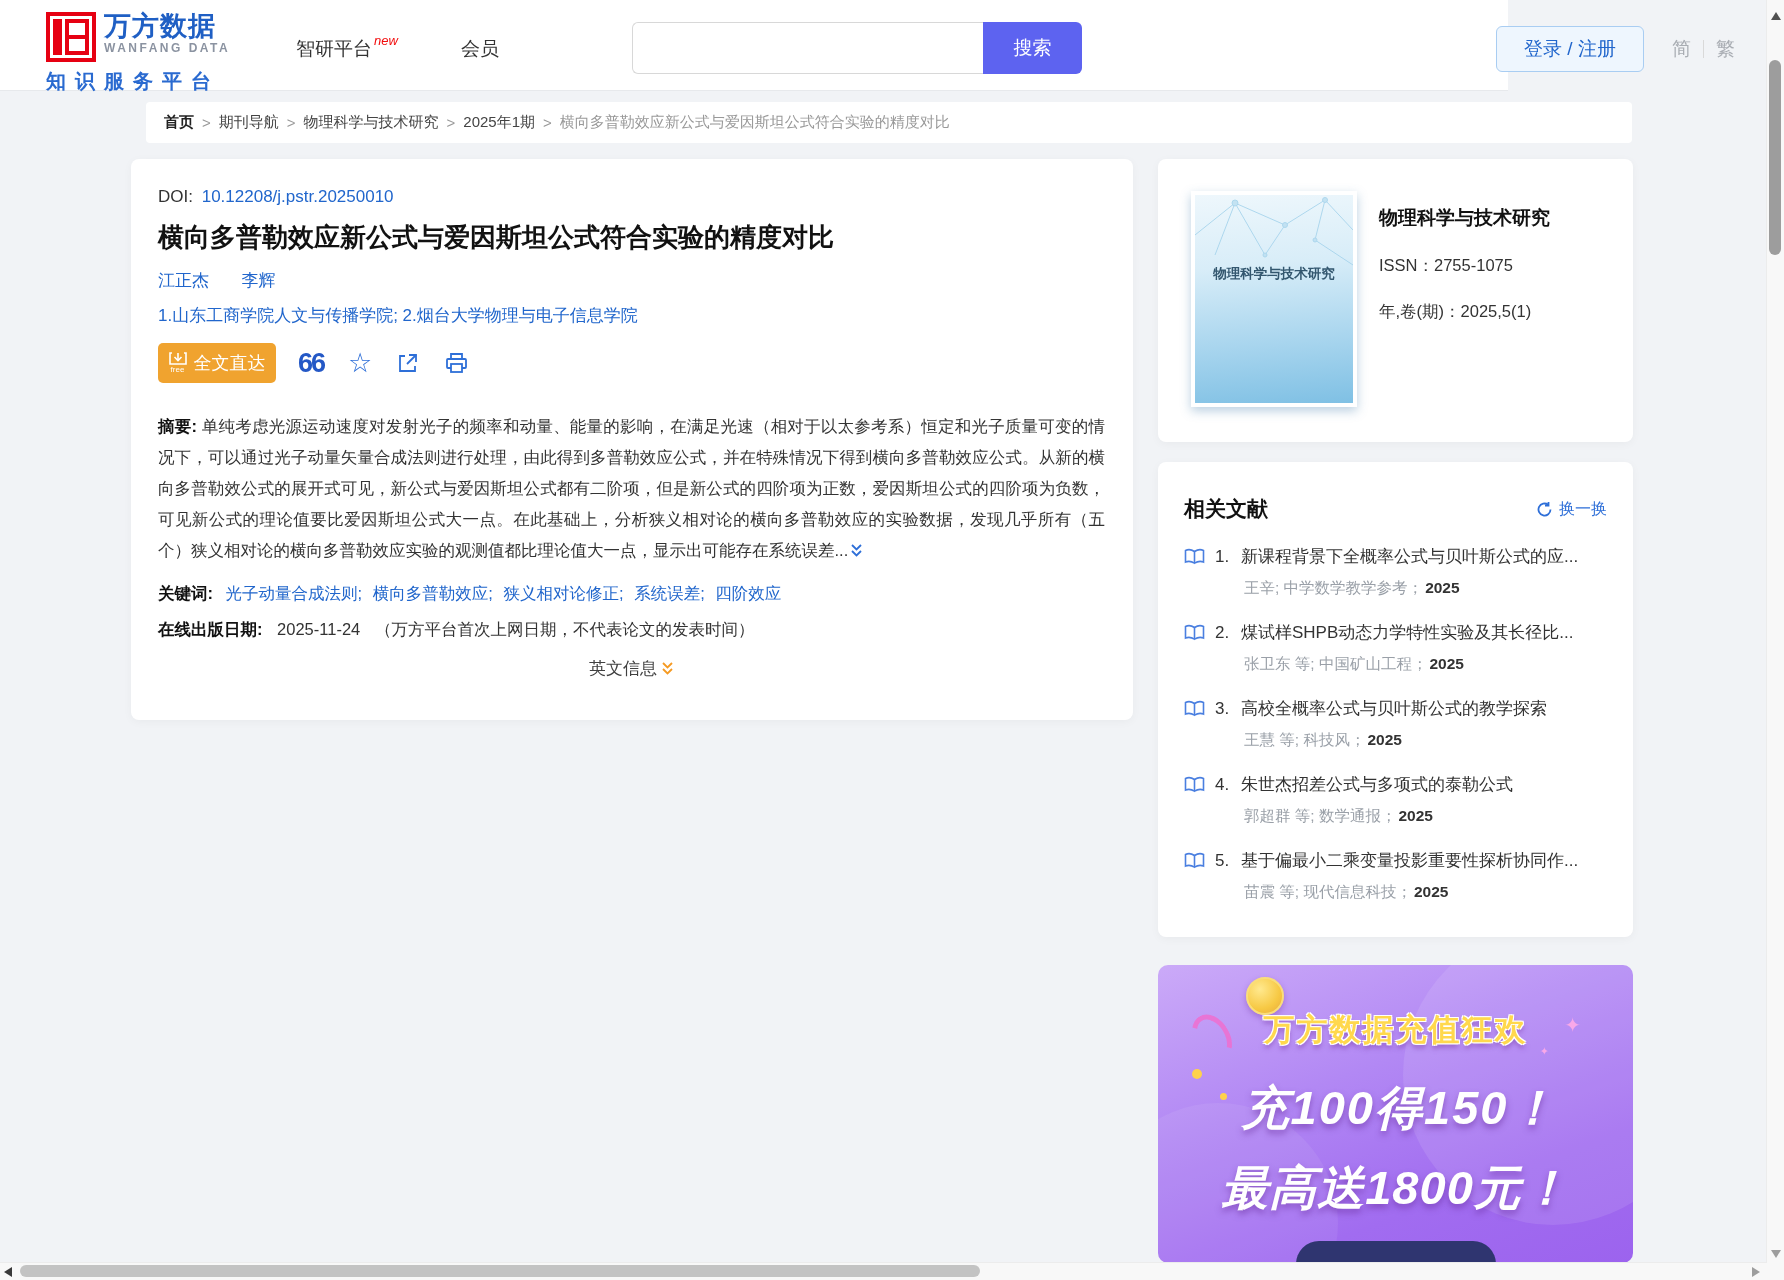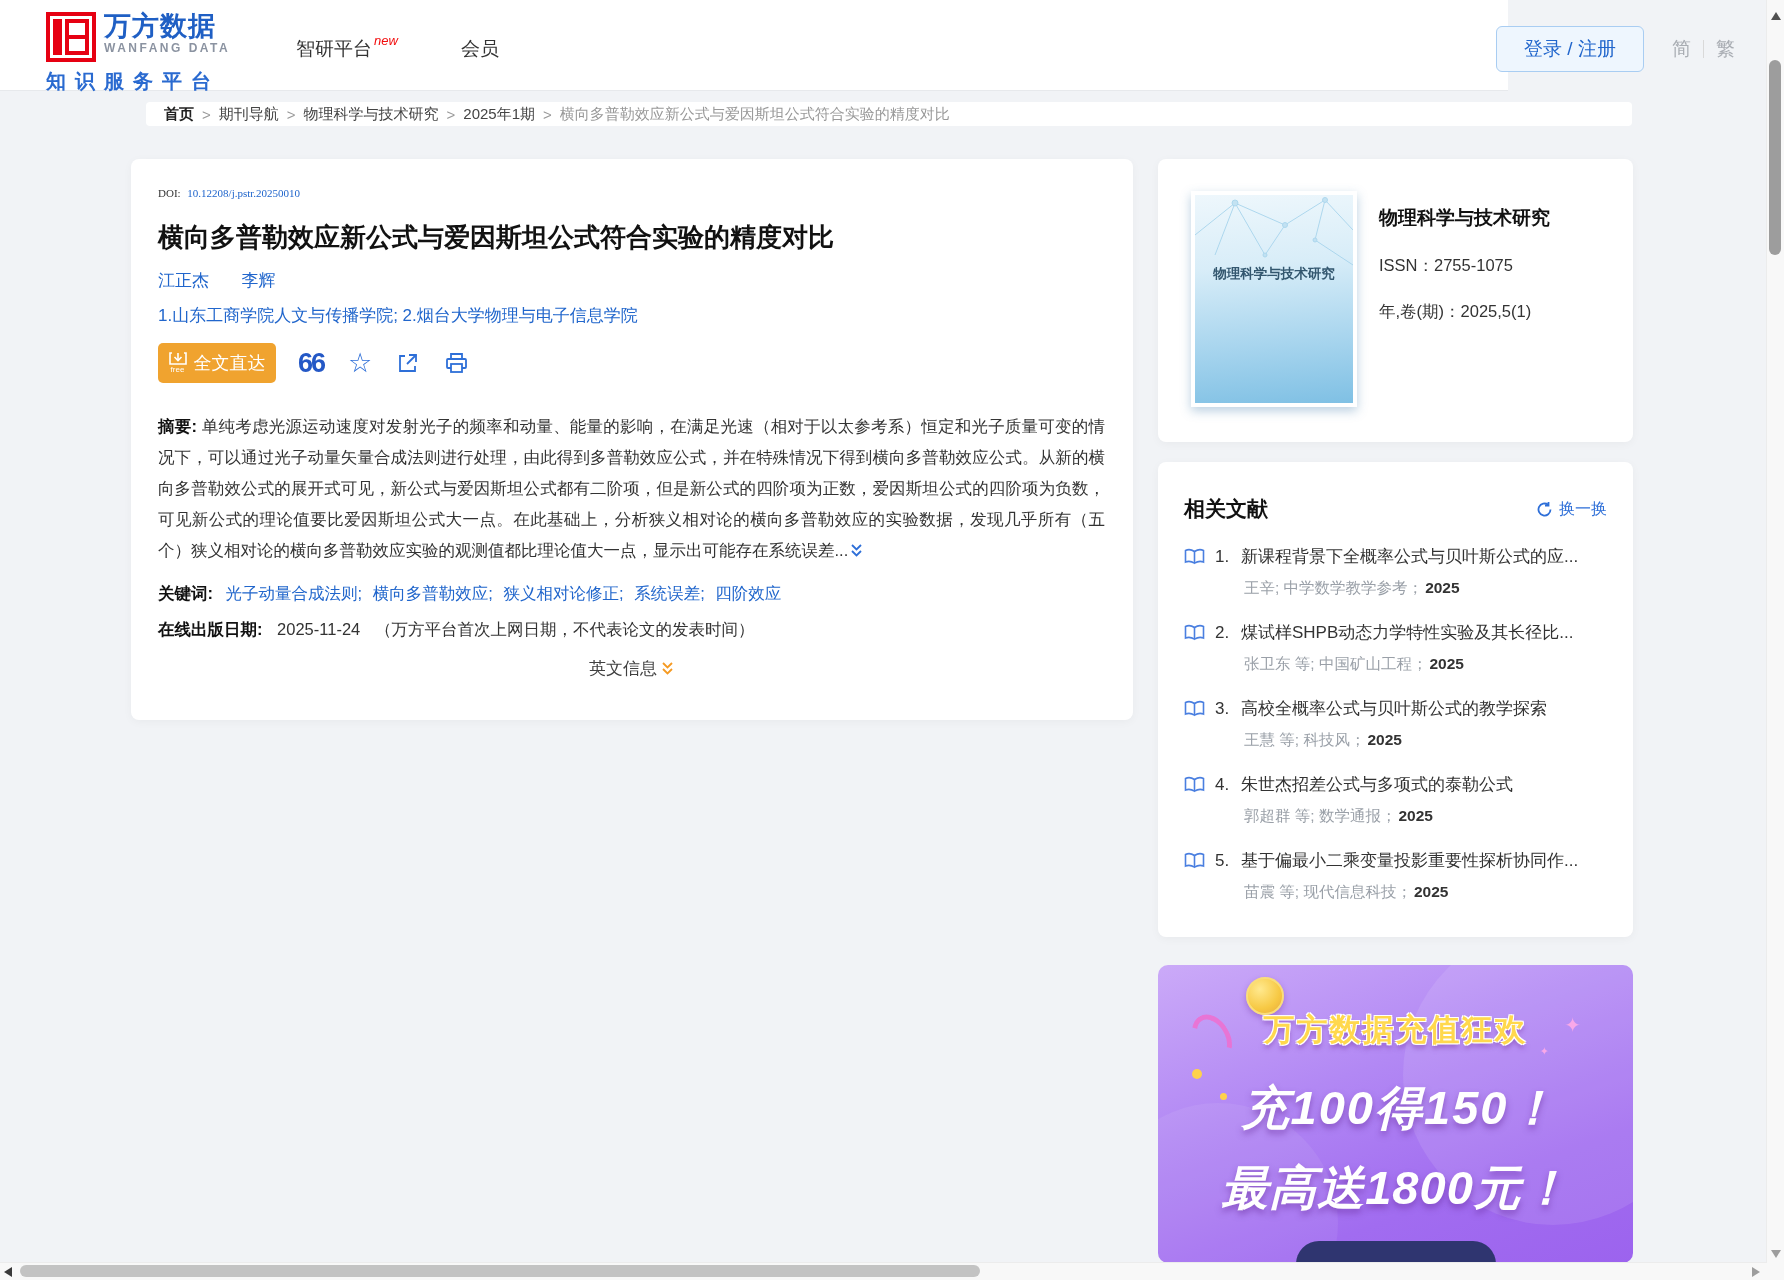--- a/index.html
+++ b/index.html
@@ -29,32 +29,32 @@
                 outline:none;padding:0 12px;font-size:16px;}
   .search-btn{width:104px;height:52px;border:none;background:#5d63f0;color:#fff;font-size:19px;
               border-radius:0 6px 6px 0;cursor:pointer;}
   .login-btn{position:absolute;left:1496px;top:26px;width:148px;height:46px;background:#eef6fe;
              border:1px solid #a9cdf2;border-radius:6px;color:#2166cc;font-size:19px;cursor:pointer;}
   .lang{position:absolute;left:1672px;top:36px;font-size:19px;color:#a9adb3;display:flex;align-items:center;}
   .lang span{cursor:pointer;}
   .lang .lang-div{width:1px;height:18px;background:#d9d9d9;margin:0 12px;cursor:default;}
 
   
-  .breadcrumb{position:absolute;left:146px;top:102px;width:1486px;height:24px;background:#fff;border-radius:4px;
+  .breadcrumb{position:absolute;left:146px;top:102px;width:1486px;height:41px;background:#fff;border-radius:4px;
               display:flex;align-items:center;padding-left:18px;box-sizing:border-box;font-size:15px;color:#444;}
   .bc-item{cursor:pointer;white-space:nowrap;}
   .bc-home{font-weight:bold;color:#222;}
   .bc-sep{color:#999;margin:0 8px;cursor:default;}
   .bc-current{color:#999;cursor:default;overflow:hidden;text-overflow:ellipsis;white-space:nowrap;max-width:560px;}
 
   
   .card{background:#fff;border-radius:8px;box-shadow:0 2px 10px rgba(0,0,0,0.04);}
   .main-card{position:absolute;left:131px;top:159px;width:1002px;height:561px;box-sizing:border-box;
              padding:28px 28px 0 27px;}
-  .doi-row{font-size:11px;color:#333;height:20px;font-family:Liberation Serif, serif;}
+  .doi-row{font-size:17px;color:#333;height:20px;}
   .doi-link{color:#2166cc;cursor:pointer;margin-left:4px;}
   .art-title{margin-top:14px;font-size:26px;font-weight:bold;color:#111;line-height:32px;}
   .authors-row{margin-top:16px;height:22px;}
   .author-link{color:#2166cc;font-size:17px;margin-right:28px;cursor:pointer;}
   .affil-row{margin-top:13px;height:22px;color:#2166cc;font-size:17px;}
   .actions-row{margin-top:17px;height:40px;display:flex;align-items:center;}
   .fulltext-btn{width:118px;height:40px;background:#f0a32f;border:none;border-radius:5px;color:#fff;
                 font-size:18px;display:flex;align-items:center;justify-content:center;gap:7px;cursor:pointer;}
   .dl-ic{display:flex;flex-direction:column;align-items:center;line-height:1;}
   .dl-ic .free{font-size:8px;color:#fff;margin-top:1px;}
@@ -152,20 +152,24 @@
         </div>
       </div>
       <div class="logo-sub">知识服务平台</div>
     </div>
 
     <div class="nav-item nav-zhiyan">
       <span>智研平台</span><span class="new-badge">new</span>
     </div>
     <div class="nav-item nav-member">会员</div>
 
+    <div class="search-wrap">
+      <input class="search-input" value="" style="">
+      <button class="search-btn">搜索</button>
+    </div>
 
     <button class="login-btn">登录 / 注册</button>
 
     <div class="lang">
       <span>简</span>
       <span class="lang-div"></span>
       <span>繁</span>
     </div>
   </div>
 

